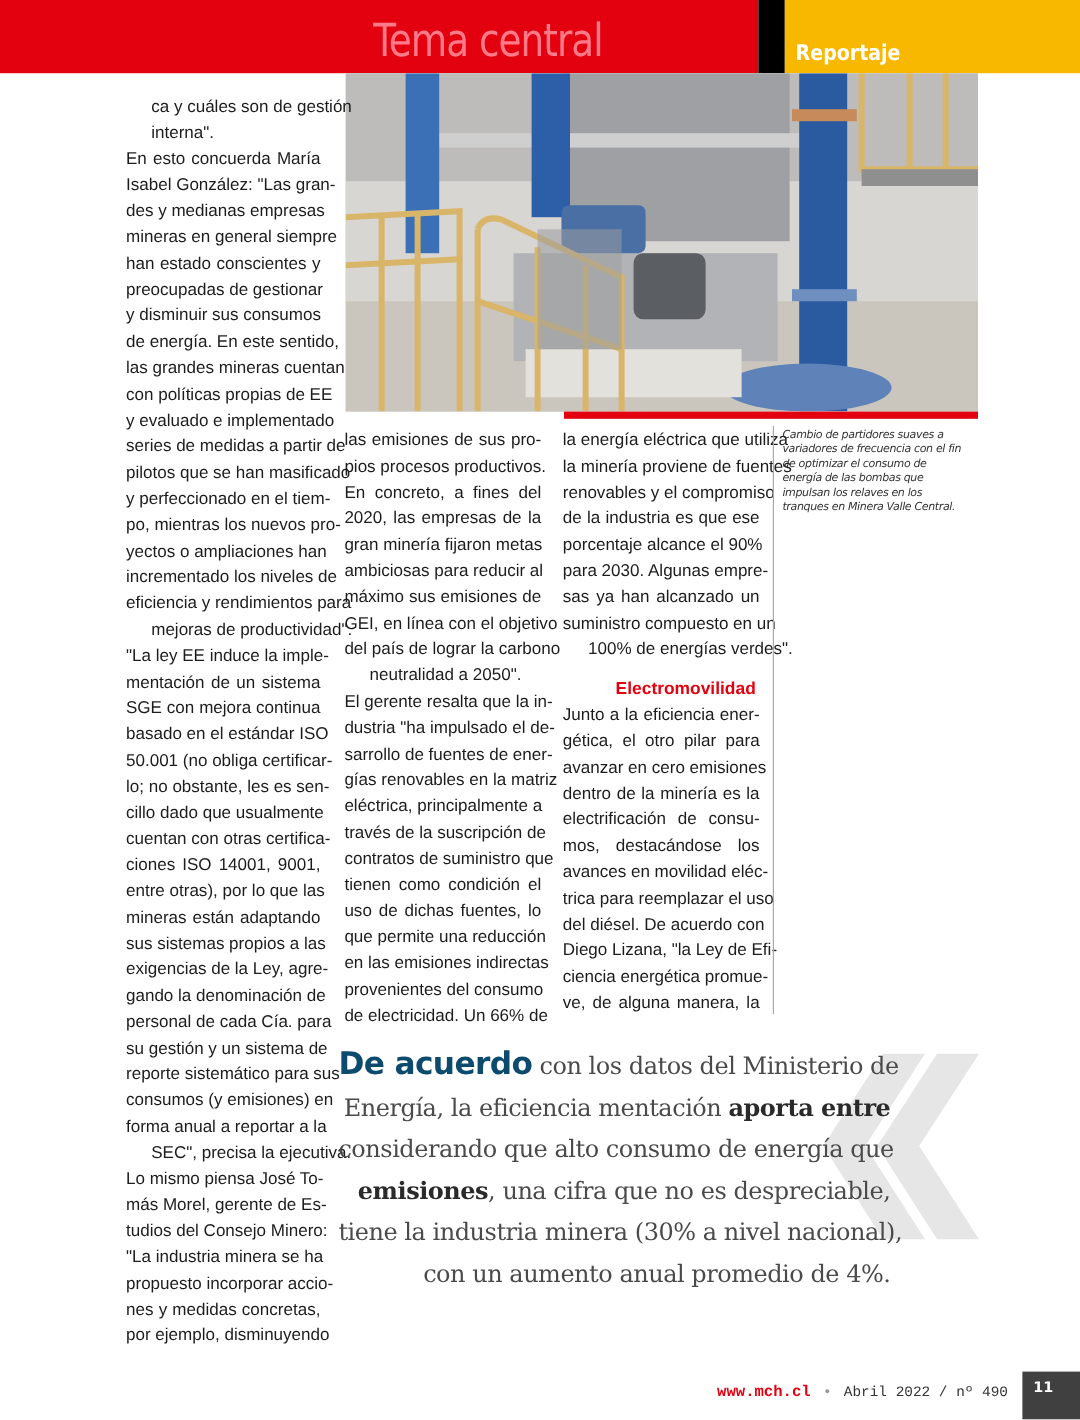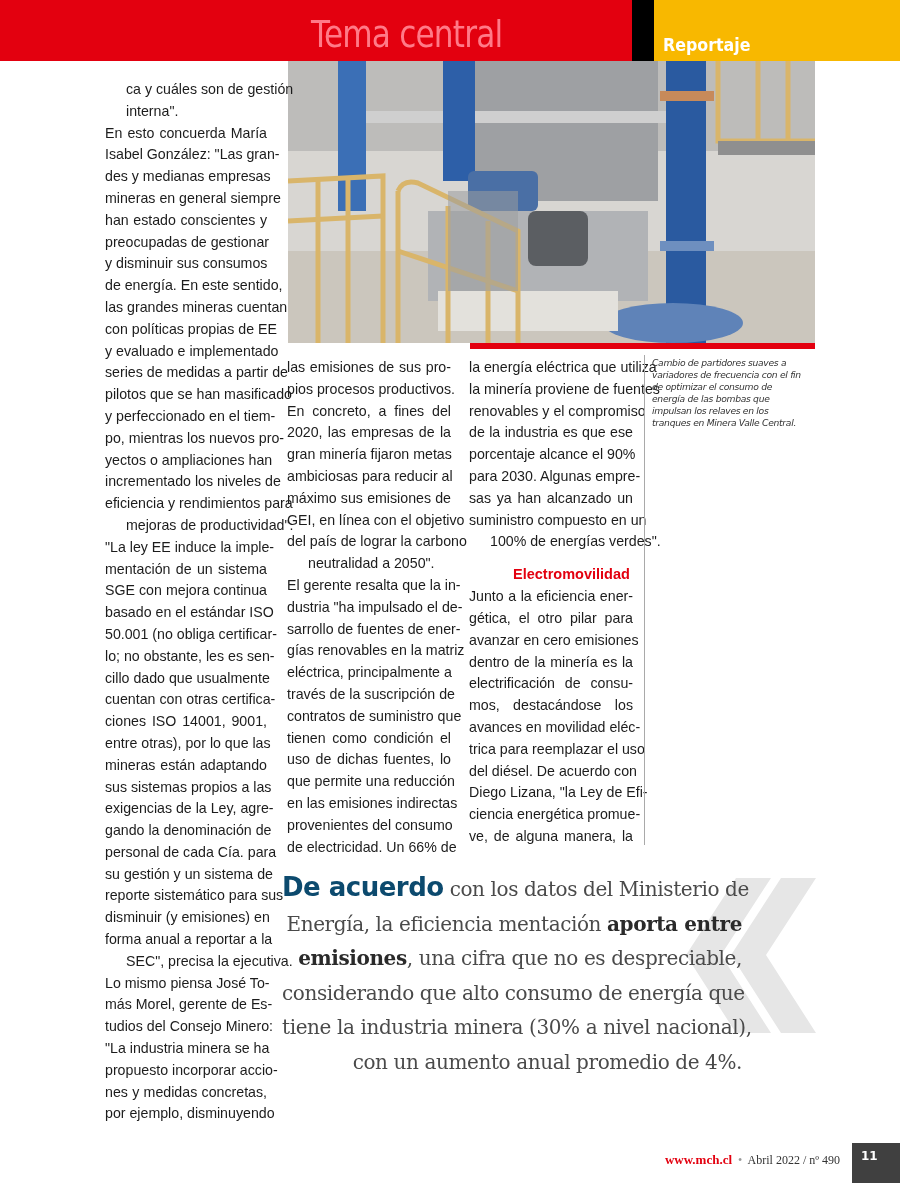--- a/index.html
+++ b/index.html
@@ -27,21 +27,21 @@
   .divider { position:absolute; left:644px; top:355px; width:1px; height:490px; background:#a9a9a9; }
   .caption { position:absolute; left:652px; top:357px; width:150px; font-size:9.2px; line-height:12px; font-style:italic; color:#333; font-family:"DejaVu Sans", sans-serif; letter-spacing:-0.3px; }
 
   .quote-mark { position:absolute; left:676px; top:878px; width:145px; height:155px; }
   .pullquote { position:absolute; left:282px; top:870px; width:460px; text-align:right; font-family:"DejaVu Serif", serif; font-size:20px; line-height:34.5px; color:#4a4a4a; letter-spacing:-0.4px; }
   .pullquote .lead { color:#0c4a6e; font-family:"DejaVu Sans", sans-serif; font-weight:700; font-size:26px; letter-spacing:-0.5px; }
   .pullquote b { color:#2a2a2a; font-weight:700; }
   .pq-line { display:block; white-space:nowrap; }
 
   .footer { position:absolute; left:0; top:1143px; width:900px; height:40px; }
-  .footer-text { position:absolute; right:60px; top:9px; font-size:12px; color:#333; font-family:Liberation Serif, serif; white-space:nowrap; }
+  .footer-text { position:absolute; right:60px; top:9px; font-size:12px; color:#333; font-family:Liberation Mono, monospace; white-space:nowrap; }
   .footer-url { color:#e3000f; font-weight:700; font-size:13px; }
   .footer-dot { color:#999; margin:0 3px; }
   .page-box { position:absolute; left:852px; top:0; width:48px; height:40px; background:#404040; }
   .page-num { position:absolute; left:9px; top:6px; font-size:12px; font-weight:700; color:#fff; font-family:"DejaVu Sans", sans-serif; }
 </style>
 </head>
 <body>
 
 <div class="header">
   <div class="hdr-red"></div>
@@ -125,21 +125,21 @@
   <span class="line">cuentan con otras certifica-</span>
   <span class="line">ciones ISO 14001, 9001,</span>
   <span class="line">entre otras), por lo que las</span>
   <span class="line">mineras están adaptando</span>
   <span class="line">sus sistemas propios a las</span>
   <span class="line">exigencias de la Ley, agre-</span>
   <span class="line">gando la denominación de</span>
   <span class="line">personal de cada Cía. para</span>
   <span class="line">su gestión y un sistema de</span>
   <span class="line">reporte sistemático para sus</span>
-  <span class="line">disminuir (y emisiones) en</span>
+  <span class="line">consumos (y emisiones) en</span>
   <span class="line">forma anual a reportar a la</span>
   <span class="line last">SEC", precisa la ejecutiva.</span>
   <span class="line">Lo mismo piensa José To-</span>
   <span class="line">más Morel, gerente de Es-</span>
   <span class="line">tudios del Consejo Minero:</span>
   <span class="line">"La industria minera se ha</span>
   <span class="line">propuesto incorporar accio-</span>
   <span class="line">nes y medidas concretas,</span>
   <span class="line">por ejemplo, disminuyendo</span>
 </div>
@@ -198,22 +198,22 @@
 <div class="divider"></div>
 <div class="caption">Cambio de partidores suaves a variadores de frecuencia con el fin de optimizar el consumo de energía de las bombas que impulsan los relaves en los tranques en Minera Valle Central.</div>
 
 <svg class="quote-mark" viewBox="0 0 145 155">
   <polygon points="60,0 95,0 45,77 95,155 60,155 10,77" fill="#e6e6e6"></polygon>
   <polygon points="105,0 140,0 90,77 140,155 105,155 55,77" fill="#e6e6e6"></polygon>
 </svg>
 <div class="pullquote">
   <span class="pq-line"><span class="lead">De acuerdo</span><span> con los datos del Ministerio de</span></span>
   <span class="pq-line"><span>Energía, la eficiencia mentación </span><b>aporta entre</b></span>
+  <span class="pq-line">considerando que alto consumo de energía que</span>
   <span class="pq-line"><b>emisiones</b><span>, una cifra que no es despreciable,</span></span>
-  <span class="pq-line">considerando que alto consumo de energía que</span>
   <span class="pq-line">tiene la industria minera (30% a nivel nacional),</span>
   <span class="pq-line">con un aumento anual promedio de 4%.</span>
 </div>
 
 <div class="footer">
   <div class="footer-text">
     <span class="footer-url">www.mch.cl</span>
     <span class="footer-dot">•</span>
     <span>Abril 2022 / nº 490</span>
   </div>

